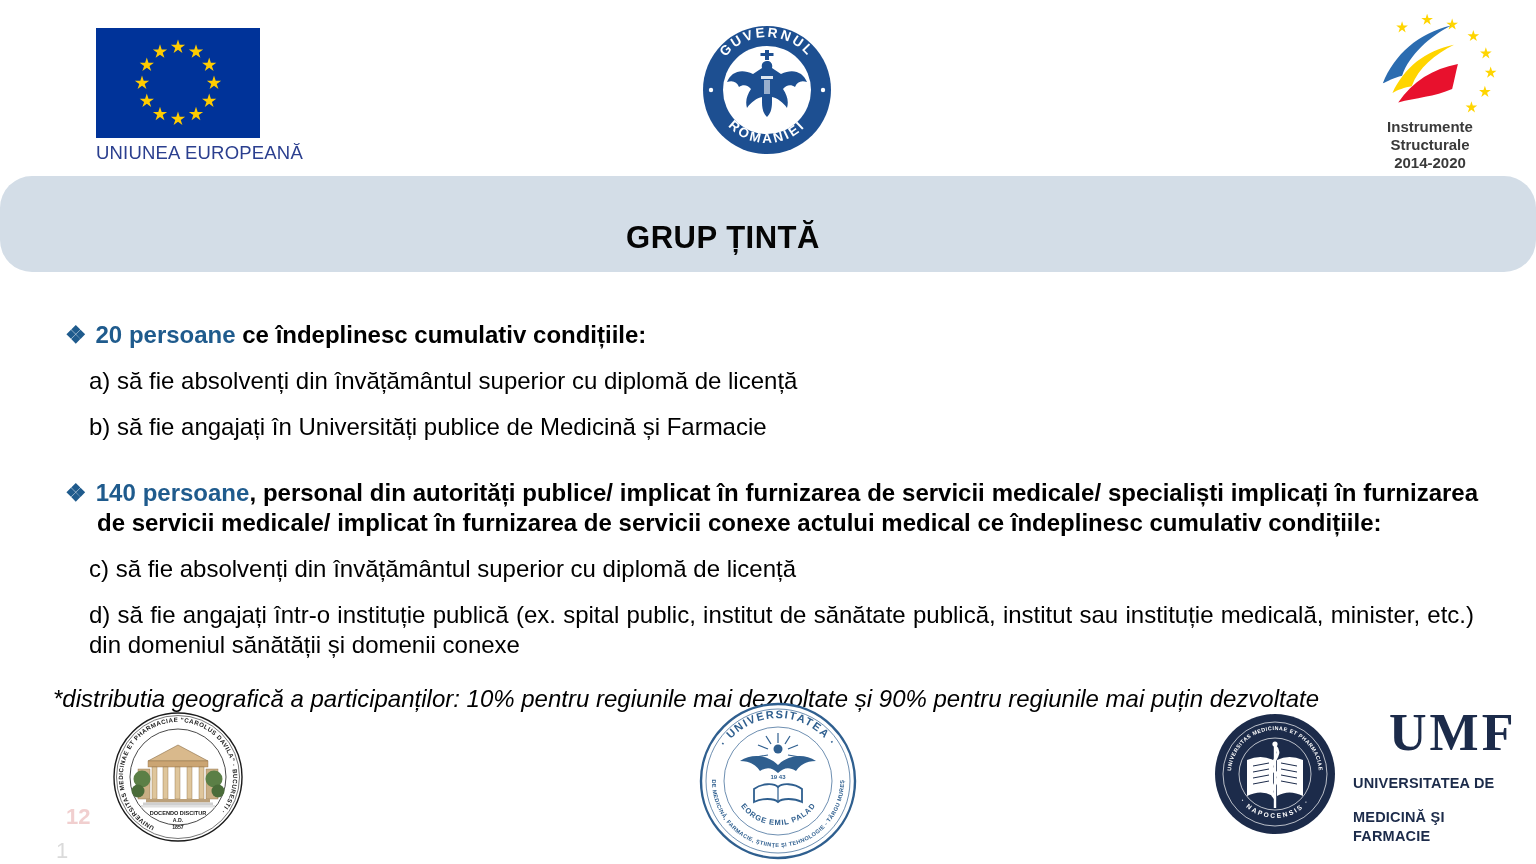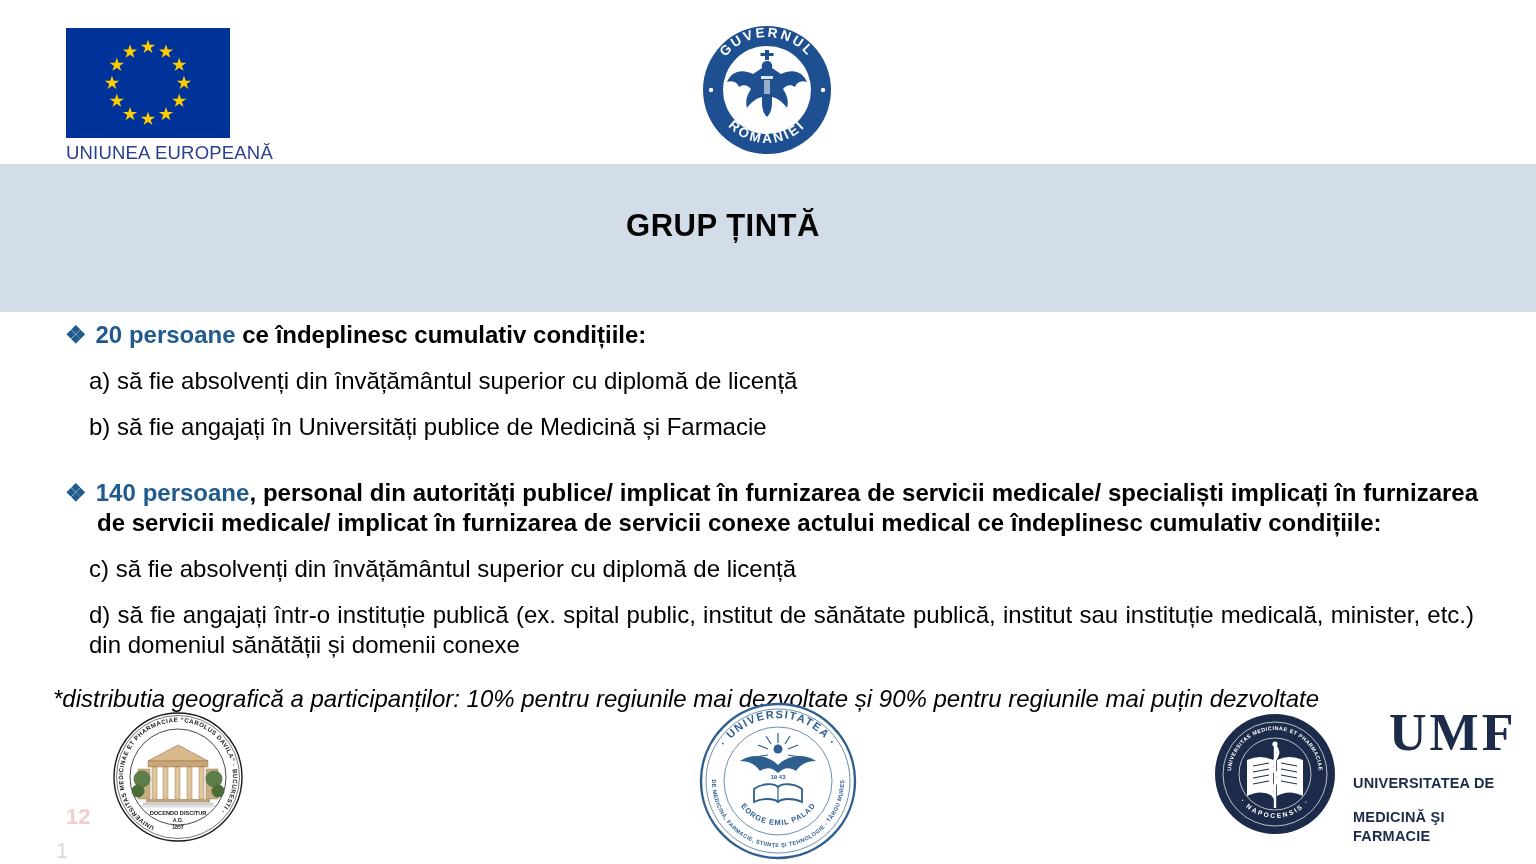--- a/index.html
+++ b/index.html
@@ -3,32 +3,32 @@
 <meta charset="utf-8">
 <style>
   html,body { margin:0; padding:0; background:#ffffff; }
   .slide {
     position:relative; width:1536px; height:864px; overflow:hidden;
     background:#ffffff; font-family:"Liberation Sans", sans-serif; color:#000;
   }
   svg text { font-family:"Liberation Sans", sans-serif; }
 
   
-  .eu-block { position:absolute; left:66px; top:28px; width:164px; text-align:center; }
+  .eu-block { position:absolute; left:96px; top:28px; width:164px; text-align:center; }
   .eu-flag { display:block; width:164px; height:110px; }
   .eu-label { margin-top:4px; font-size:18.5px; font-weight:400; color:#2B3F8F; white-space:nowrap; letter-spacing:0.2px; }
 
   .gov-logo { position:absolute; left:701px; top:24px; width:132px; height:132px; }
 
   .is-block { position:absolute; left:1352px; top:14px; width:156px; text-align:center; }
   .is-art { display:block; width:148px; height:104px; margin:0 auto; }
   .is-line { font-size:15px; font-weight:700; color:#3A3A3A; line-height:18px; }
 
   
-  .band { position:absolute; left:0; top:164px; width:1536px; height:148px; background:#D3DDE7; }
+  .band { position:absolute; left:0; top:176px; width:1536px; height:96px; background:#D3DDE7;border-radius:32px; }
   .band-title {
     position:absolute; left:0; top:44px; width:1446px; text-align:center;
     font-size:31px; font-weight:700; letter-spacing:0.5px; color:#050505;
   }
 
   
   .content { position:absolute; left:53px; top:308px; width:1437px; font-size:24px; line-height:30px; }
   .b-head { margin:12px; font-weight:700; padding-left:32px; text-indent:-32px; }
   .b-head.justify { text-align:justify; }
   .marker { color:#1F5B8D; margin-right:9px; }
@@ -95,20 +95,40 @@
     </text>
     <g fill="#1D4F91">
       <rect x="64" y="26" width="4" height="10"></rect>
       <rect x="59.5" y="29" width="13" height="3"></rect>
       <path d="M66,37 C62,37 60,40 61,44 L52,50 C40,44 30,48 26,58 C32,56 36,58 38,63 C42,60 47,61 50,65 C46,71 44,77 46,84 C50,78 56,74 61,73 L61,78 C61,86 63,90 66,93 C69,90 71,86 71,78 L71,73 C76,74 82,78 86,84 C88,77 86,71 82,65 C85,61 90,60 94,63 C96,58 100,56 106,58 C102,48 92,44 80,50 L71,44 C72,40 70,37 66,37 Z"></path>
       <rect x="60" y="52" width="12" height="3" fill="#ffffff" opacity="0.85"></rect>
       <rect x="63" y="56" width="6" height="14" fill="#ffffff" opacity="0.55"></rect>
     </g>
   </svg>
 
+  <div class="is-block">
+    <svg class="is-art" viewBox="0 0 150 108">
+      <defs>
+        <path id="isstar" d="M0,-7.5 L1.68,-2.32 L7.13,-2.32 L2.72,0.89 L4.41,6.07 L0,2.86 L-4.41,6.07 L-2.72,0.89 L-7.13,-2.32 L-1.68,-2.32 Z" fill="#FFD500"></path>
+      </defs>
+      <use href="#isstar" transform="translate(46,14) scale(0.85)"></use>
+      <use href="#isstar" transform="translate(72,6) scale(0.85)"></use>
+      <use href="#isstar" transform="translate(98,11) scale(0.85)"></use>
+      <use href="#isstar" transform="translate(120,23) scale(0.85)"></use>
+      <use href="#isstar" transform="translate(133,41) scale(0.85)"></use>
+      <use href="#isstar" transform="translate(138,61) scale(0.85)"></use>
+      <use href="#isstar" transform="translate(132,81) scale(0.85)"></use>
+      <use href="#isstar" transform="translate(118,97) scale(0.85)"></use>
+      <path d="M97,12 C63,20 38,42 26,72 C30,70 38,66 46,64 C54,42 74,24 97,12 Z" fill="#2B6CB0"></path>
+      <path d="M100,32 C70,38 48,56 36,82 C41,79 49,76 56,75 C63,56 80,42 100,32 Z" fill="#FFD500"></path>
+      <path d="M104,52 C78,57 57,70 42,92 C60,87 80,86 98,78 C100,70 102,60 104,52 Z" fill="#E8112D"></path>
+    </svg>
+    <div class="is-line">Instrumente Structurale</div>
+    <div class="is-line">2014-2020</div>
+  </div>
 
   <div class="band">
     <div class="band-title">GRUP ȚINTĂ</div>
   </div>
 
   <div class="content">
     <p class="b-head"><span class="marker">❖</span><span class="hl">20 persoane</span><span> ce îndeplinesc cumulativ condițiile:</span></p>
     <p class="sub">a) să fie absolvenți din învățământul superior cu diplomă de licență</p>
     <p class="sub">b) să fie angajați în Universități publice de Medicină și Farmacie</p>
 

